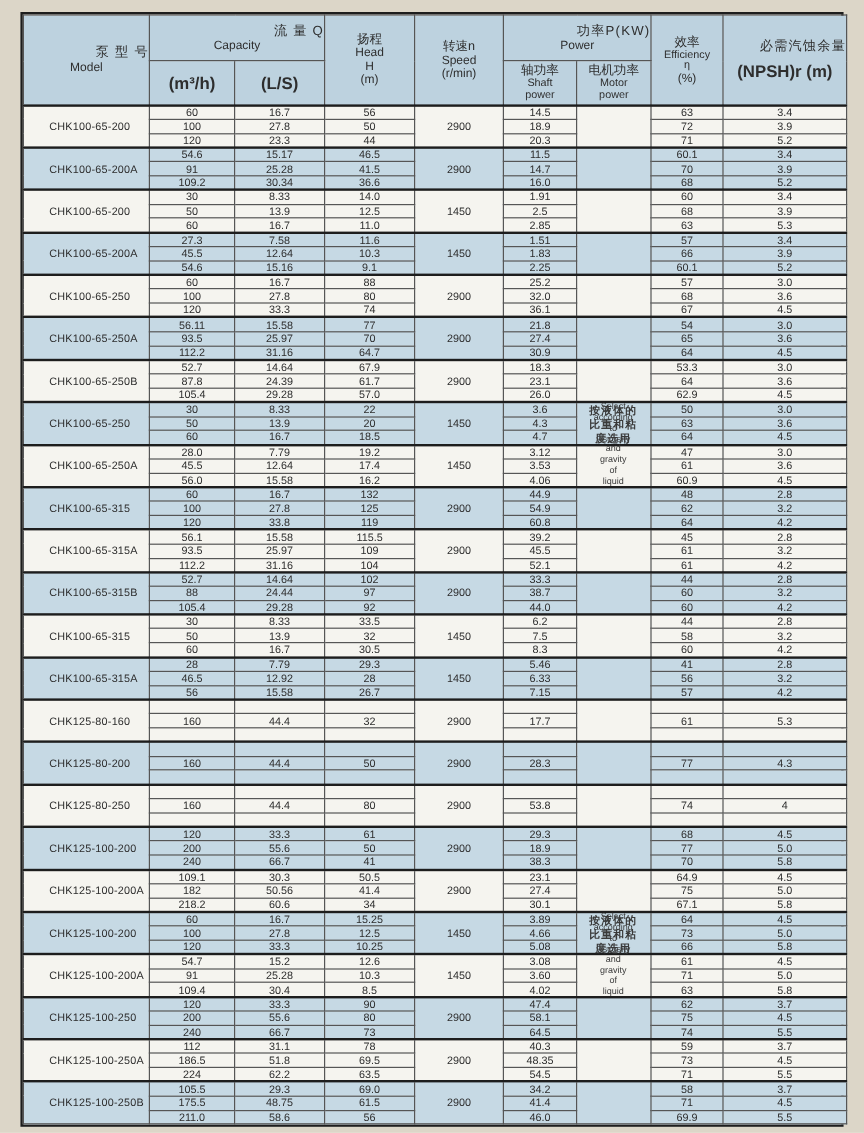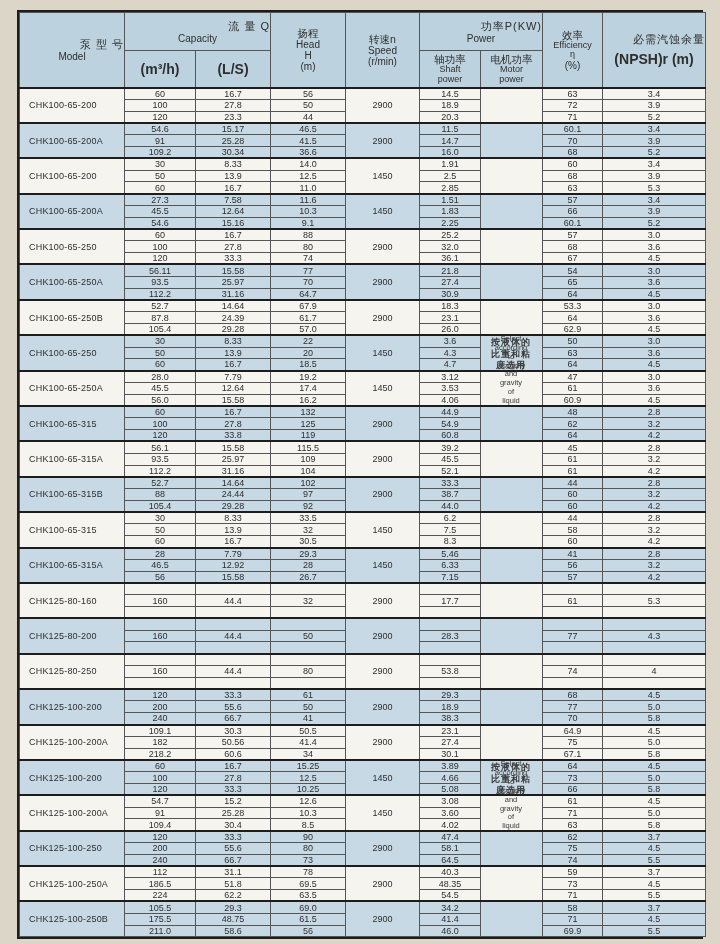--- a/index.html
+++ b/index.html
@@ -41,21 +41,21 @@
   .en{font-size:10px;line-height:11px;letter-spacing:0;}
   .en-s{font-size:9px;line-height:9.5px;}
   .cn-s{font-size:10.5px;font-weight:normal;line-height:12px;}
   .unit{font-size:14px;font-weight:bold;}
   .gap{height:5px;}
   tbody{border-top:2px solid var(--border-dark);}
   tbody tr{height:11.81px;}
   tbody td{font-size:9px;line-height:10px;}
   tbody.white td{background:var(--row-white);}
   tbody.blue td{background:var(--row-blue);}
-  td.model{text-align:left;padding-left:9px;font-size:9px;letter-spacing:0.2px;}
+  td.model{text-align:left;padding-left:21px;font-size:9px;letter-spacing:0.2px;}
   .motor-note{
     position:absolute;left:461px;width:62px;
     display:flex;flex-direction:column;justify-content:center;
     text-align:center;pointer-events:none;color:#3a3a3a;
   }
   .motor-note.cn{font-size:9px;font-weight:bold;line-height:11.5px;margin-top:37px;}
   .motor-note.en{font-size:7.5px;line-height:8.9px;}
 </style>
 </head>
 <body>

